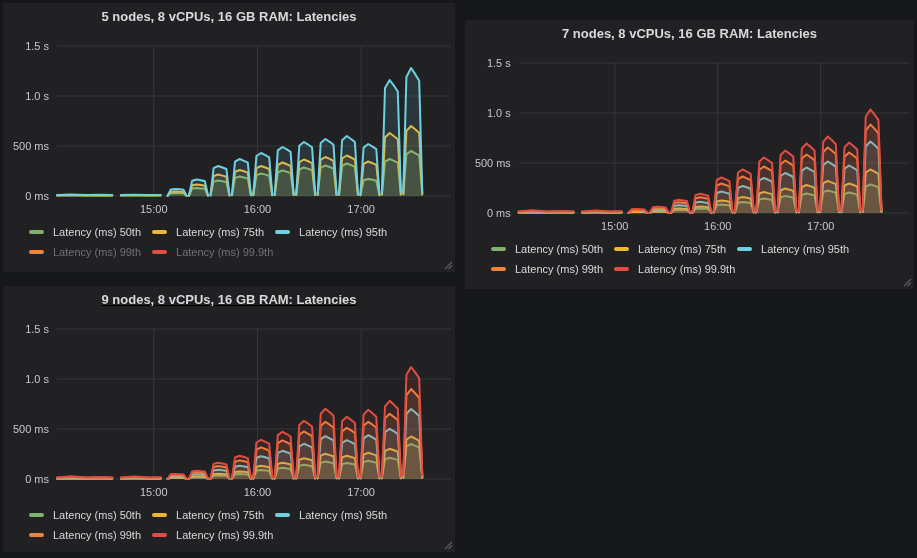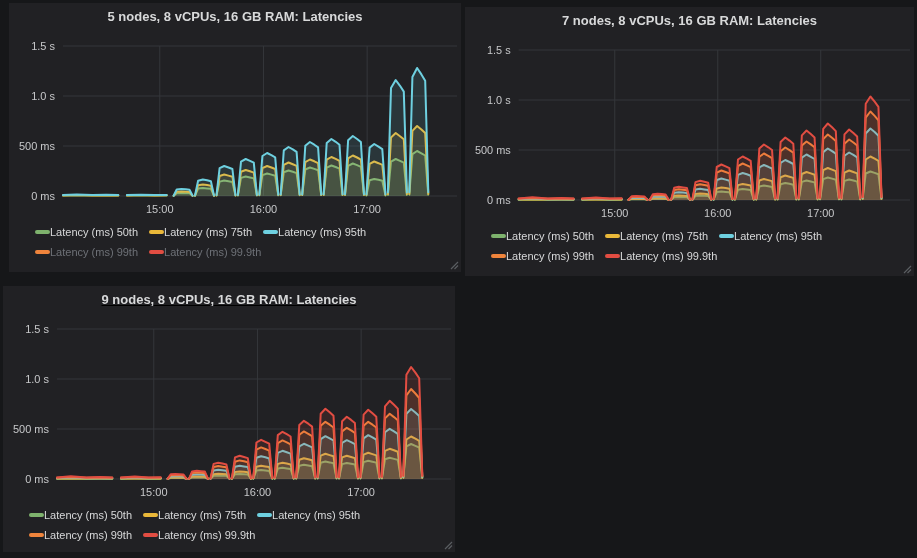--- a/index.html
+++ b/index.html
@@ -2,32 +2,32 @@
 <html><head>
 <meta charset="utf-8">
 <style>
   html,body { margin:0; padding:0; }
   body {
     width:917px; height:558px; position:relative; overflow:hidden;
     background:#161719;
     font-family:"Liberation Sans", sans-serif;
   }
   .panel { position:absolute; background:#212124; }
-  #p0 { left:9px;  top:3px;   width:452px; height:269px; }
-  #p1 { left:465px; top:7px;  width:449px; height:269px; }
+  #p0 { left:3px;  top:3px;   width:452px; height:269px; }
+  #p1 { left:465px; top:20px;  width:449px; height:269px; }
   #p2 { left:3px;  top:286px; width:452px; height:266px;text-decoration:underline; }
   .panel-title {
     height:26px; line-height:27px; text-align:center;
     color:#d8d9da; font-size:13px; font-weight:bold; cursor:pointer;
     white-space:nowrap;
   }
   .chart-svg { position:absolute; left:0; top:26px; width:100%; height:190px; display:block; }
   .legend { position:absolute; left:26px; top:223px; right:8px; }
   .legend-row { display:flex; gap:11px; align-items:center; margin-bottom:8px; }
-  .legend-item { display:flex; align-items:center; gap:0; cursor:pointer; white-space:nowrap; }
+  .legend-item { display:flex; align-items:center; gap:9px; cursor:pointer; white-space:nowrap; }
   .swatch { width:15px; height:4px; border-radius:2px; flex:0 0 auto; }
   .legend-label { color:#d8d9da; font-size:11px; }
   .legend-item.dimmed .legend-label { color:#6e7177; }
   .grip { position:absolute; right:2px; bottom:2px; width:10px; height:10px; cursor:nwse-resize; }
   .chart-svg text { font-family:"Liberation Sans", sans-serif; font-size:11px; fill:#c7c8ca; }
 </style>
 </head>
 <body>
 
   <div class="panel" id="p0">

